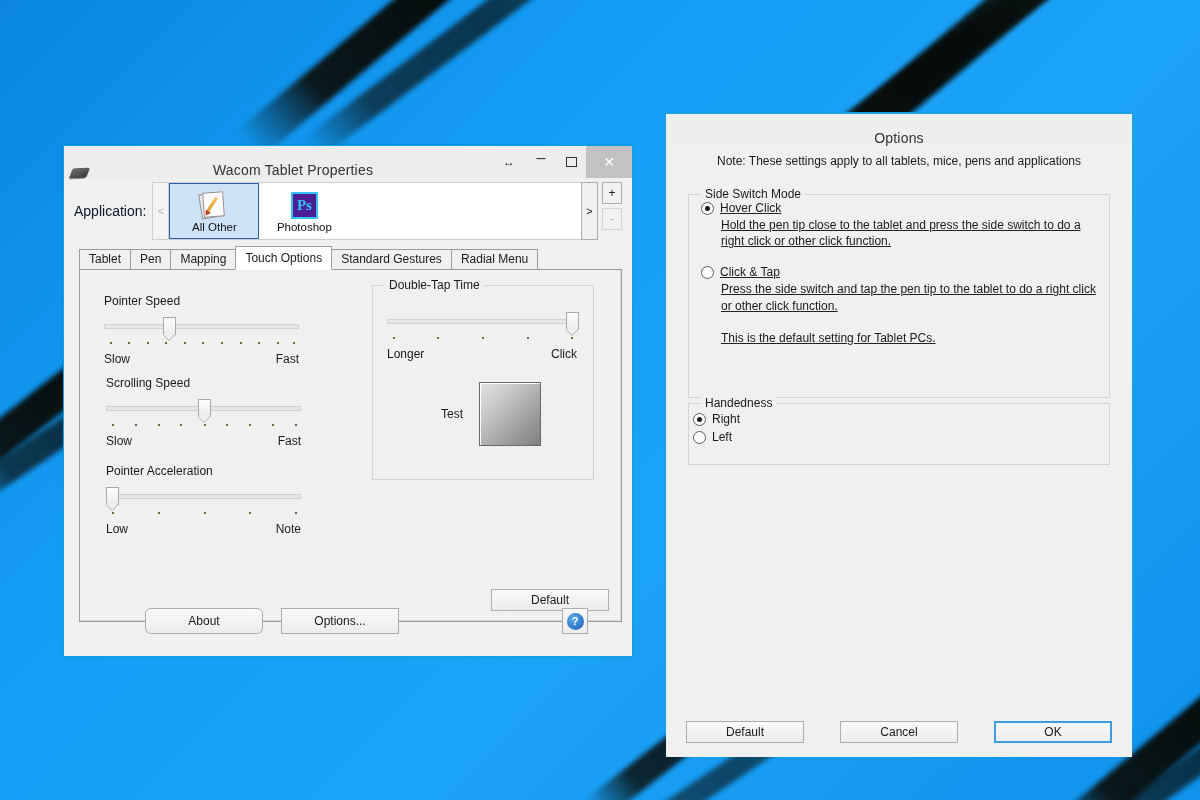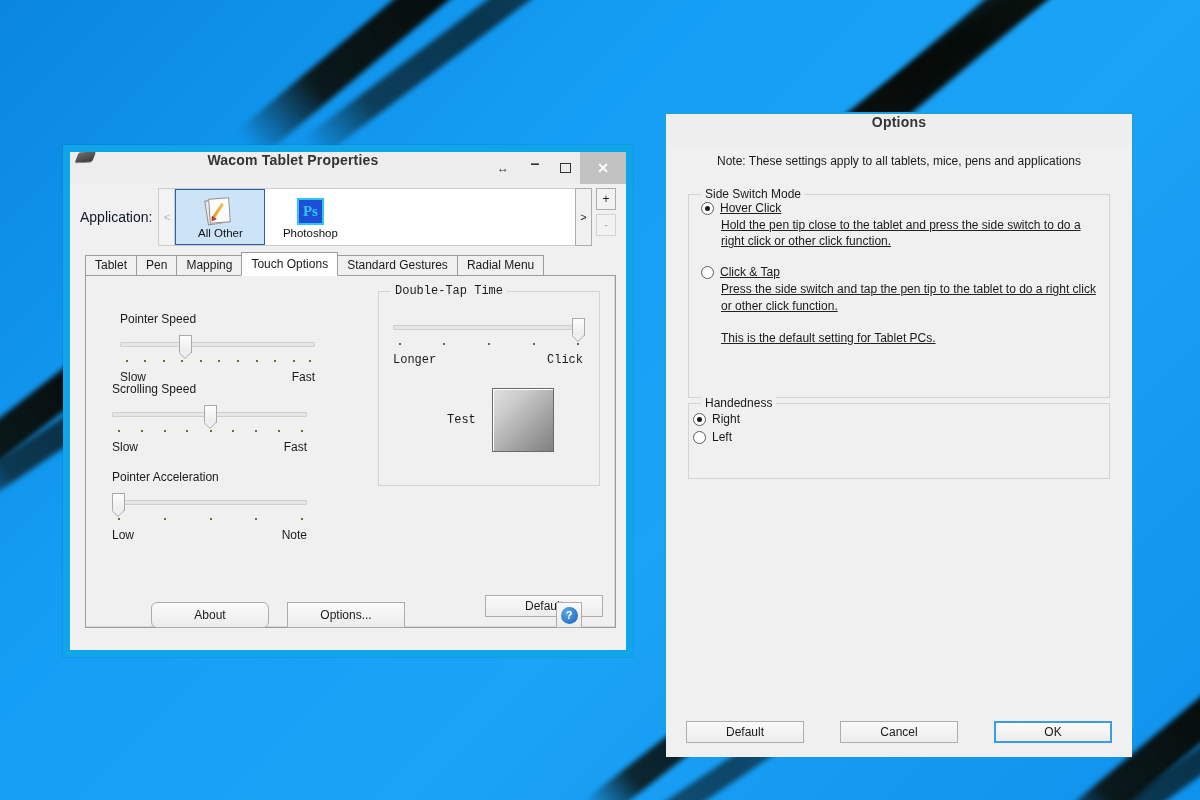--- a/index.html
+++ b/index.html
@@ -33,35 +33,34 @@
 
   
   .window {
     position: absolute;
     background: #f0f0f0;
     font-size: 12px;
     color: #222;
   }
   .win-main {
     left: 63px; top: 145px; width: 570px; height: 512px;
-    border: 7px solid #0ea5e9;
+    border: 1px solid #0ea5e9;
     box-shadow: 0 0 0 1px rgba(0,0,0,.06);
   }
   .win-options {
     left: 664px; top: 112px; width: 470px; height: 615px;
     border: 2px solid #1ba1e2;
   }
 
   .titlebar {
     height: 32px;
     background: #eeeeee;
     display: flex;
-    align-items: flex-start;
+    align-items: flex-end;
     position: relative;
-    font-weight: bold;
   }
   .win-main .titlebar { background: #ededed; }
   .title-text {
     flex: 1; text-align: center;
     font-size: 14px; color: #333;
     letter-spacing: .2px;
   }
   .tb-icon {
     width: 30px; display: flex; align-items: center; justify-content: center;
   }
@@ -128,21 +127,21 @@
     position: absolute; left: 11px; top: 6px; width: 3px; height: 19px;
     background: linear-gradient(180deg,#f2c14e,#e0962c);
     transform: rotate(34deg); border-radius: 1px;
   }
   .doc-icon .nib {
     position: absolute; left: 5px; top: 21px; width: 0; height: 0;
     border-left: 3px solid transparent; border-right: 3px solid transparent;
     border-top: 5px solid #c0392b; transform: rotate(34deg);
   }
   .ps-icon {
-    width: 27px; height: 27px; background: #1d4ed8;
+    width: 27px; height: 27px; background: #4c1d95;
     border: 2px solid #31c5f4;
     color: #31c5f4; font-size: 15px; font-weight: bold;
     font-family: "Liberation Serif", serif;
     display: flex; align-items: center; justify-content: center;
     line-height: 1;
   }
   .pm-col { width: 20px; display: flex; flex-direction: column; gap: 4px; margin-left: 4px; }
   .pm-btn {
     height: 22px; width: 20px; border: 1px solid #adadad; background: #f2f2f2;
     display: flex; align-items: center; justify-content: center; font-size: 12px; color: #222;
@@ -206,21 +205,20 @@
     position: absolute; top: 2px; width: 2px; height: 2px; background: #6b6b3a;
   }
   .ends {
     display: flex; justify-content: space-between;
     font-size: 12px; color: #1a1a1a; margin-top: 2px;
   }
 
   .groupbox {
     position: absolute;
     border: 1px solid #d4d4d4;
-    font-family: Liberation Mono, monospace;
   }
   .gb-label {
     position: absolute; top: -8px; left: 12px;
     background: #f0f0f0; padding: 0 4px; font-size: 12px; color: #1a1a1a;
   }
 
   .test-row {
     position: absolute; display: flex; align-items: center; gap: 16px;
   }
   .test-label { font-size: 12px; color: #1a1a1a; }
@@ -359,21 +357,21 @@
     <div class="tab">Pen</div>
     <div class="tab">Mapping</div>
     <div class="tab active">Touch Options</div>
     <div class="tab">Standard Gestures</div>
     <div class="tab">Radial Menu</div>
     <div class="tab-filler"></div>
   </div>
 
   <div class="panel">
 
-    <div class="slider-block" style="left:34px; top:24px; width:195px;margin-top:12px;">
+    <div class="slider-block" style="left:24px; top:24px; width:195px;">
       <div class="sl-title">Pointer Speed</div>
       <div class="track-wrap">
         <div class="track"></div>
         <div class="thumb" style="left:30%;"></div>
       </div>
       <div class="ticks">
         <div class="tick" style="left:3%"></div>
           <div class="tick" style="left:12.5%"></div>
         <div class="tick" style="left:22%"></div>
           <div class="tick" style="left:31.5%"></div>
@@ -493,21 +491,21 @@
         <div class="radio-row" style="margin-top:16px;">
           <span class="radio"></span>
           <span class="radio-label">Click &amp; Tap</span>
         </div>
         <div class="radio-desc">Press the side switch and tap the pen tip to the tablet to do a right click or other click function.</div>
 
         <div class="radio-desc" style="margin-top:16px;">This is the default setting for Tablet PCs.</div>
       </div>
     </div>
 
-    <div class="opt-group" style="top:257px; height:76px;">
+    <div class="opt-group" style="top:257px; height:62px;">
       <div class="gb-label">Handedness</div>
       <div style="padding:8px 0 0 4px;">
         <div class="radio-row">
           <span class="radio checked"></span>
           <span class="radio-label">Right</span>
         </div>
         <div class="radio-row" style="margin-top:4px;">
           <span class="radio"></span>
           <span class="radio-label">Left</span>
         </div>

